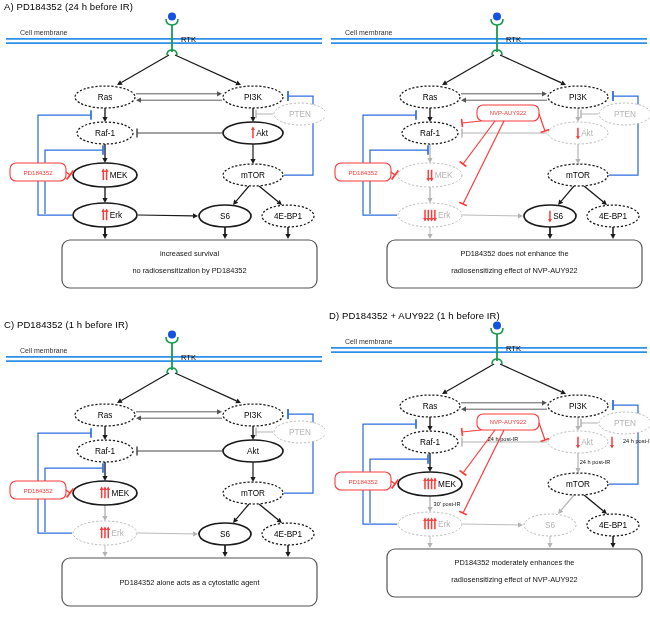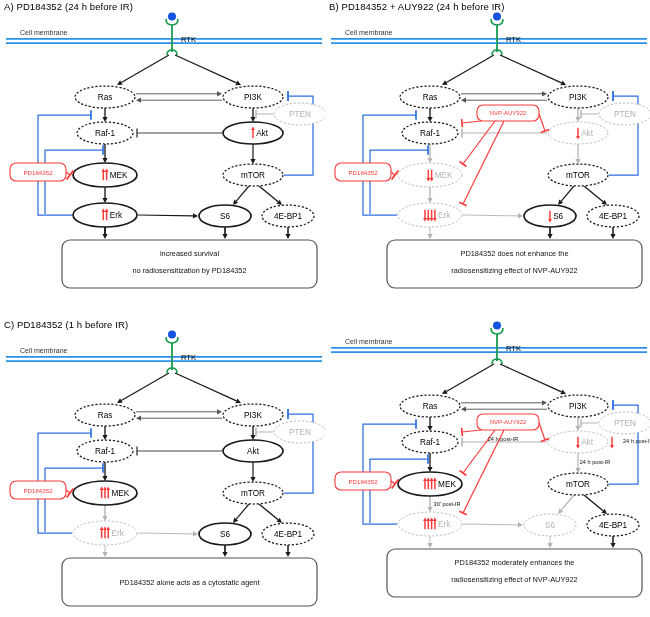--- a/index.html
+++ b/index.html
@@ -174,21 +174,20 @@
           <line x1="66.64" y1="179.48" x2="73.36" y2="170.52" stroke="#fc3b3b" stroke-width="1.8499999999999999"></line>
         </g>
         <g>
           <rect x="62" y="240" width="255" height="48" rx="8" ry="8" fill="#fff" stroke="#555" stroke-width="1.2"></rect>
           <text x="189.5" y="256" font-size="7.4" fill="#111" text-anchor="middle">increased survival</text>
           <text x="189.5" y="273" font-size="7.4" fill="#111" text-anchor="middle">no radiosensitization by PD184352</text>
         </g>
       </svg>
     </div>
     <div class="panel" style="left: 325px; top: 0px;">
-      <div class="panel-title">B) PD184352 + AUY922   (24 h before IR)</div>
       <svg class="panel-svg" viewBox="0 0 325 308">
         <g>
           <line x1="6" y1="38.8" x2="322" y2="38.8" stroke="#2e8fe8" stroke-width="1.7"></line>
           <line x1="6" y1="43.2" x2="322" y2="43.2" stroke="#2e8fe8" stroke-width="1.7"></line>
         </g>
         <text x="20" y="35" font-size="7" fill="#333">Cell membrane</text>
         <g>
           <line x1="172" y1="25" x2="172" y2="52" stroke="#179b4e" stroke-width="1.8"></line>
           <path d="M166,19 q0,6 6,6 q6,0 6,-6" fill="none" stroke="#179b4e" stroke-width="1.6"></path>
           <path d="M167,55 q0,-5 5,-5 q5,0 5,5" fill="none" stroke="#179b4e" stroke-width="1.6"></path>
@@ -533,20 +532,21 @@
           <line x1="66" y1="172" x2="70" y2="175" stroke="#fc3b3b" stroke-width="1.4"></line>
           <line x1="66.64" y1="179.48" x2="73.36" y2="170.52" stroke="#fc3b3b" stroke-width="1.8499999999999999"></line>
         </g>
         <g>
           <rect x="62" y="240" width="255" height="48" rx="8" ry="8" fill="#fff" stroke="#555" stroke-width="1.2"></rect>
           <text x="189.5" y="267" font-size="7.4" fill="#111" text-anchor="middle">PD184352 alone acts as a cytostatic agent</text>
         </g>
       </svg>
     </div>
     <div class="panel" style="left: 325px; top: 309px;">
+      <div class="panel-title">D) PD184352 + AUY922   (1 h before IR)</div>
       <svg class="panel-svg" viewBox="0 0 325 308">
         <g>
           <line x1="6" y1="38.8" x2="322" y2="38.8" stroke="#2e8fe8" stroke-width="1.7"></line>
           <line x1="6" y1="43.2" x2="322" y2="43.2" stroke="#2e8fe8" stroke-width="1.7"></line>
         </g>
         <text x="20" y="35" font-size="7" fill="#333">Cell membrane</text>
         <g>
           <line x1="172" y1="25" x2="172" y2="52" stroke="#179b4e" stroke-width="1.8"></line>
           <path d="M166,19 q0,6 6,6 q6,0 6,-6" fill="none" stroke="#179b4e" stroke-width="1.6"></path>
           <path d="M167,55 q0,-5 5,-5 q5,0 5,5" fill="none" stroke="#179b4e" stroke-width="1.6"></path>

